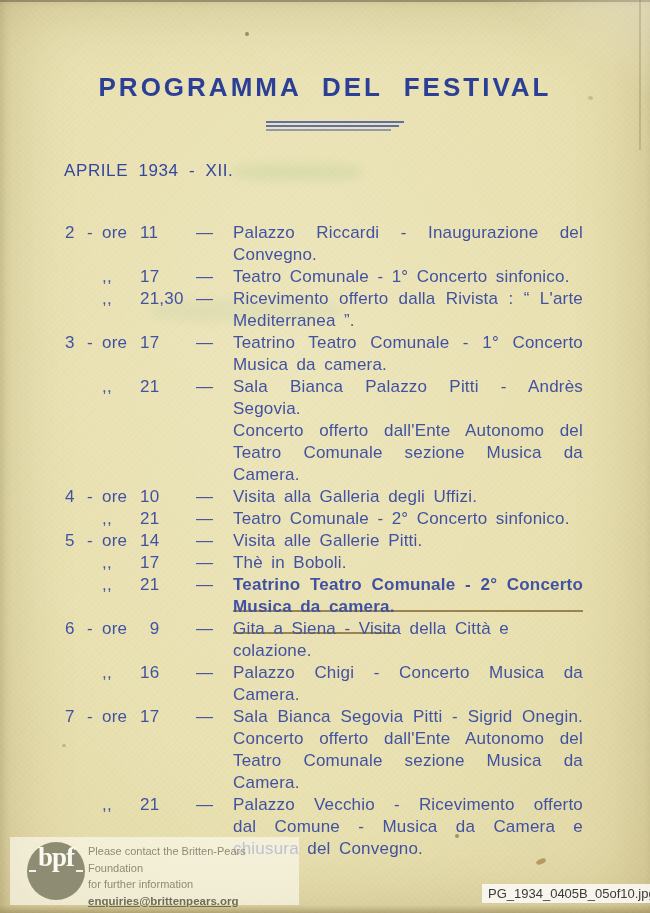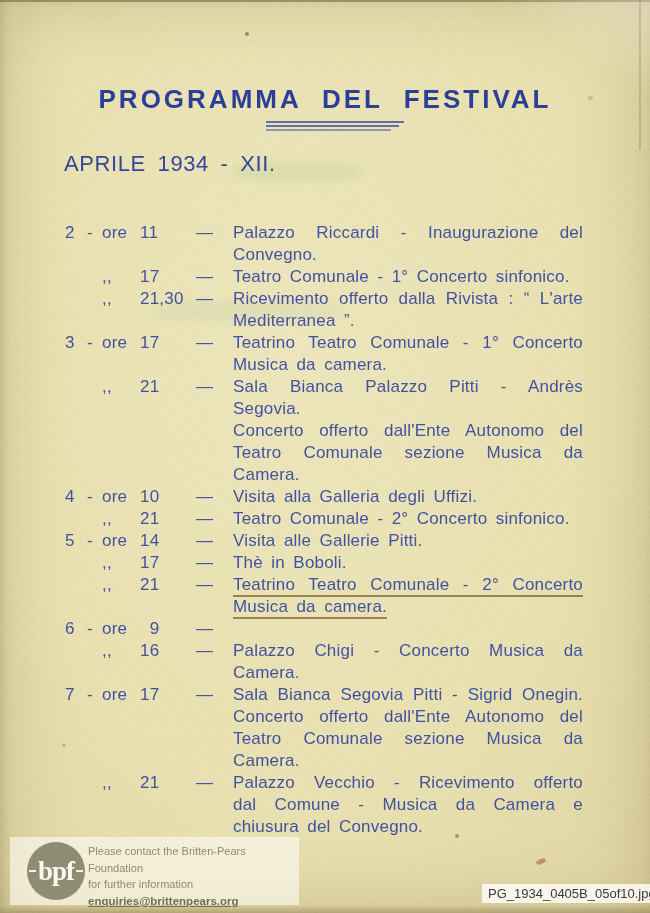--- a/index.html
+++ b/index.html
@@ -29,61 +29,61 @@
   .s1{left:245px;top:32px;width:4px;height:4px;background:rgba(90,75,40,.55);}
   .s2{left:536px;top:859px;width:10px;height:5px;background:rgba(150,100,45,.55);transform:rotate(-22deg);}
   .s3{left:455px;top:834px;width:4px;height:4px;background:rgba(85,75,50,.5);}
   .s4{left:62px;top:744px;width:4px;height:3px;background:rgba(140,120,70,.4);}
   .s5{left:588px;top:96px;width:5px;height:4px;background:rgba(160,130,70,.35);}
   .ghost{position:absolute;filter:blur(4px);border-radius:40%;}
   .g1{left:232px;top:163px;width:130px;height:18px;background:rgba(160,195,130,.20);}
   .g2{left:150px;top:300px;width:190px;height:22px;background:rgba(150,185,145,.12);}
 
   .title{
-    position:absolute;top:84px;left:0;right:0;margin:0;text-align:center;
+    position:absolute;top:72px;left:0;right:0;margin:0;text-align:center;
     font-size:26px;font-weight:bold;letter-spacing:3px;word-spacing:11px;
     color:#2c3f97;
   }
   .divider{position:absolute;top:121px;left:266px;width:138px;}
   .divider i{display:block;height:1.5px;background:#4a5aa5;margin-bottom:2.5px;opacity:.85;}
   .divider i:nth-child(2){width:133px;}
   .divider i:nth-child(3){width:125px;opacity:.55;}
 
   .subtitle{
-    position:absolute;top:151px;left:64px;margin:0;
-    font-size:22px;font-weight:normal;letter-spacing:.6px;word-spacing:5px;
+    position:absolute;top:161px;left:64px;margin:0;
+    font-size:17px;font-weight:normal;letter-spacing:.6px;word-spacing:5px;
     color:#34479f;
   }
 
   .schedule{
     position:absolute;top:222px;left:65px;width:520px;
     color:#4152a2;font-size:17px;line-height:22px;
     word-spacing:3.5px;letter-spacing:.2px;
   }
   .entry{display:flex;align-items:flex-start;}
   .c{display:block;flex:none;}
   .c.day{width:22px;}
   .c.sep{width:15px;}
   .c.ore{width:38px;}
   .c.time{width:56px;white-space:pre;}
   .c.dash{width:37px;}
   .desc{width:350px;}
   .line{min-height:22px;}
   .line.just{text-align:justify;text-align-last:justify;}
-  .lt.uline{border-bottom:2.4px solid rgba(128,100,48,.75);padding-bottom:1px;}
+  .lt.uline{border-bottom:2.4px solid rgba(128,100,48,.75);padding-bottom:16px;font-weight:bold;}
 
   .wm{
     position:absolute;left:10px;top:837px;width:289px;height:68px;
     background:rgba(252,249,238,.66);
   }
   .logo{
     position:absolute;left:17px;top:5px;width:58px;height:58px;border-radius:50%;
     background:#8e8c72;color:#fbfaf1;
     font-family:"Liberation Serif",serif;font-size:27px;font-weight:bold;letter-spacing:-1px;
-    display:flex;align-items:center;justify-content:center;
+    display:flex;justify-content:center;
   }
   .logo::before,.logo::after{content:"";position:absolute;top:28px;width:7px;height:2px;background:#f4f2e4;}
   .logo::before{left:2px;}
   .logo::after{right:2px;}
   .wm-text{position:absolute;left:78px;top:6px;font-size:11px;line-height:16.5px;color:#8e8b76;}
   .email{display:inline-block;color:#6f6d58;font-weight:bold;text-decoration:underline;font-size:11.5px;cursor:pointer;}
 
   .filename{
     position:absolute;left:482px;top:884px;
     background:rgba(255,255,255,.8);color:#3a3a3a;
@@ -223,20 +223,23 @@
           <div class="line just"><span class="lt uline">Teatrino Teatro Comunale - 2° Concerto</span></div>
           <div class="line"><span class="lt uline">Musica da camera.</span></div>
         </div>
       </div>
       <div class="entry">
         <span class="c day">6</span>
         <span class="c sep">-</span>
         <span class="c ore">ore</span>
         <span class="c time"> 9</span>
         <span class="c dash">—</span>
+        <div class="desc">
+          <div class="line"><span class="lt">Gita a Siena - Visita della Città e colazione.</span></div>
+        </div>
       </div>
       <div class="entry">
         <span class="c day"></span>
         <span class="c sep"></span>
         <span class="c ore">,,</span>
         <span class="c time">16</span>
         <span class="c dash">—</span>
         <div class="desc">
           <div class="line just"><span class="lt">Palazzo Chigi - Concerto Musica da</span></div>
           <div class="line"><span class="lt">Camera.</span></div>

